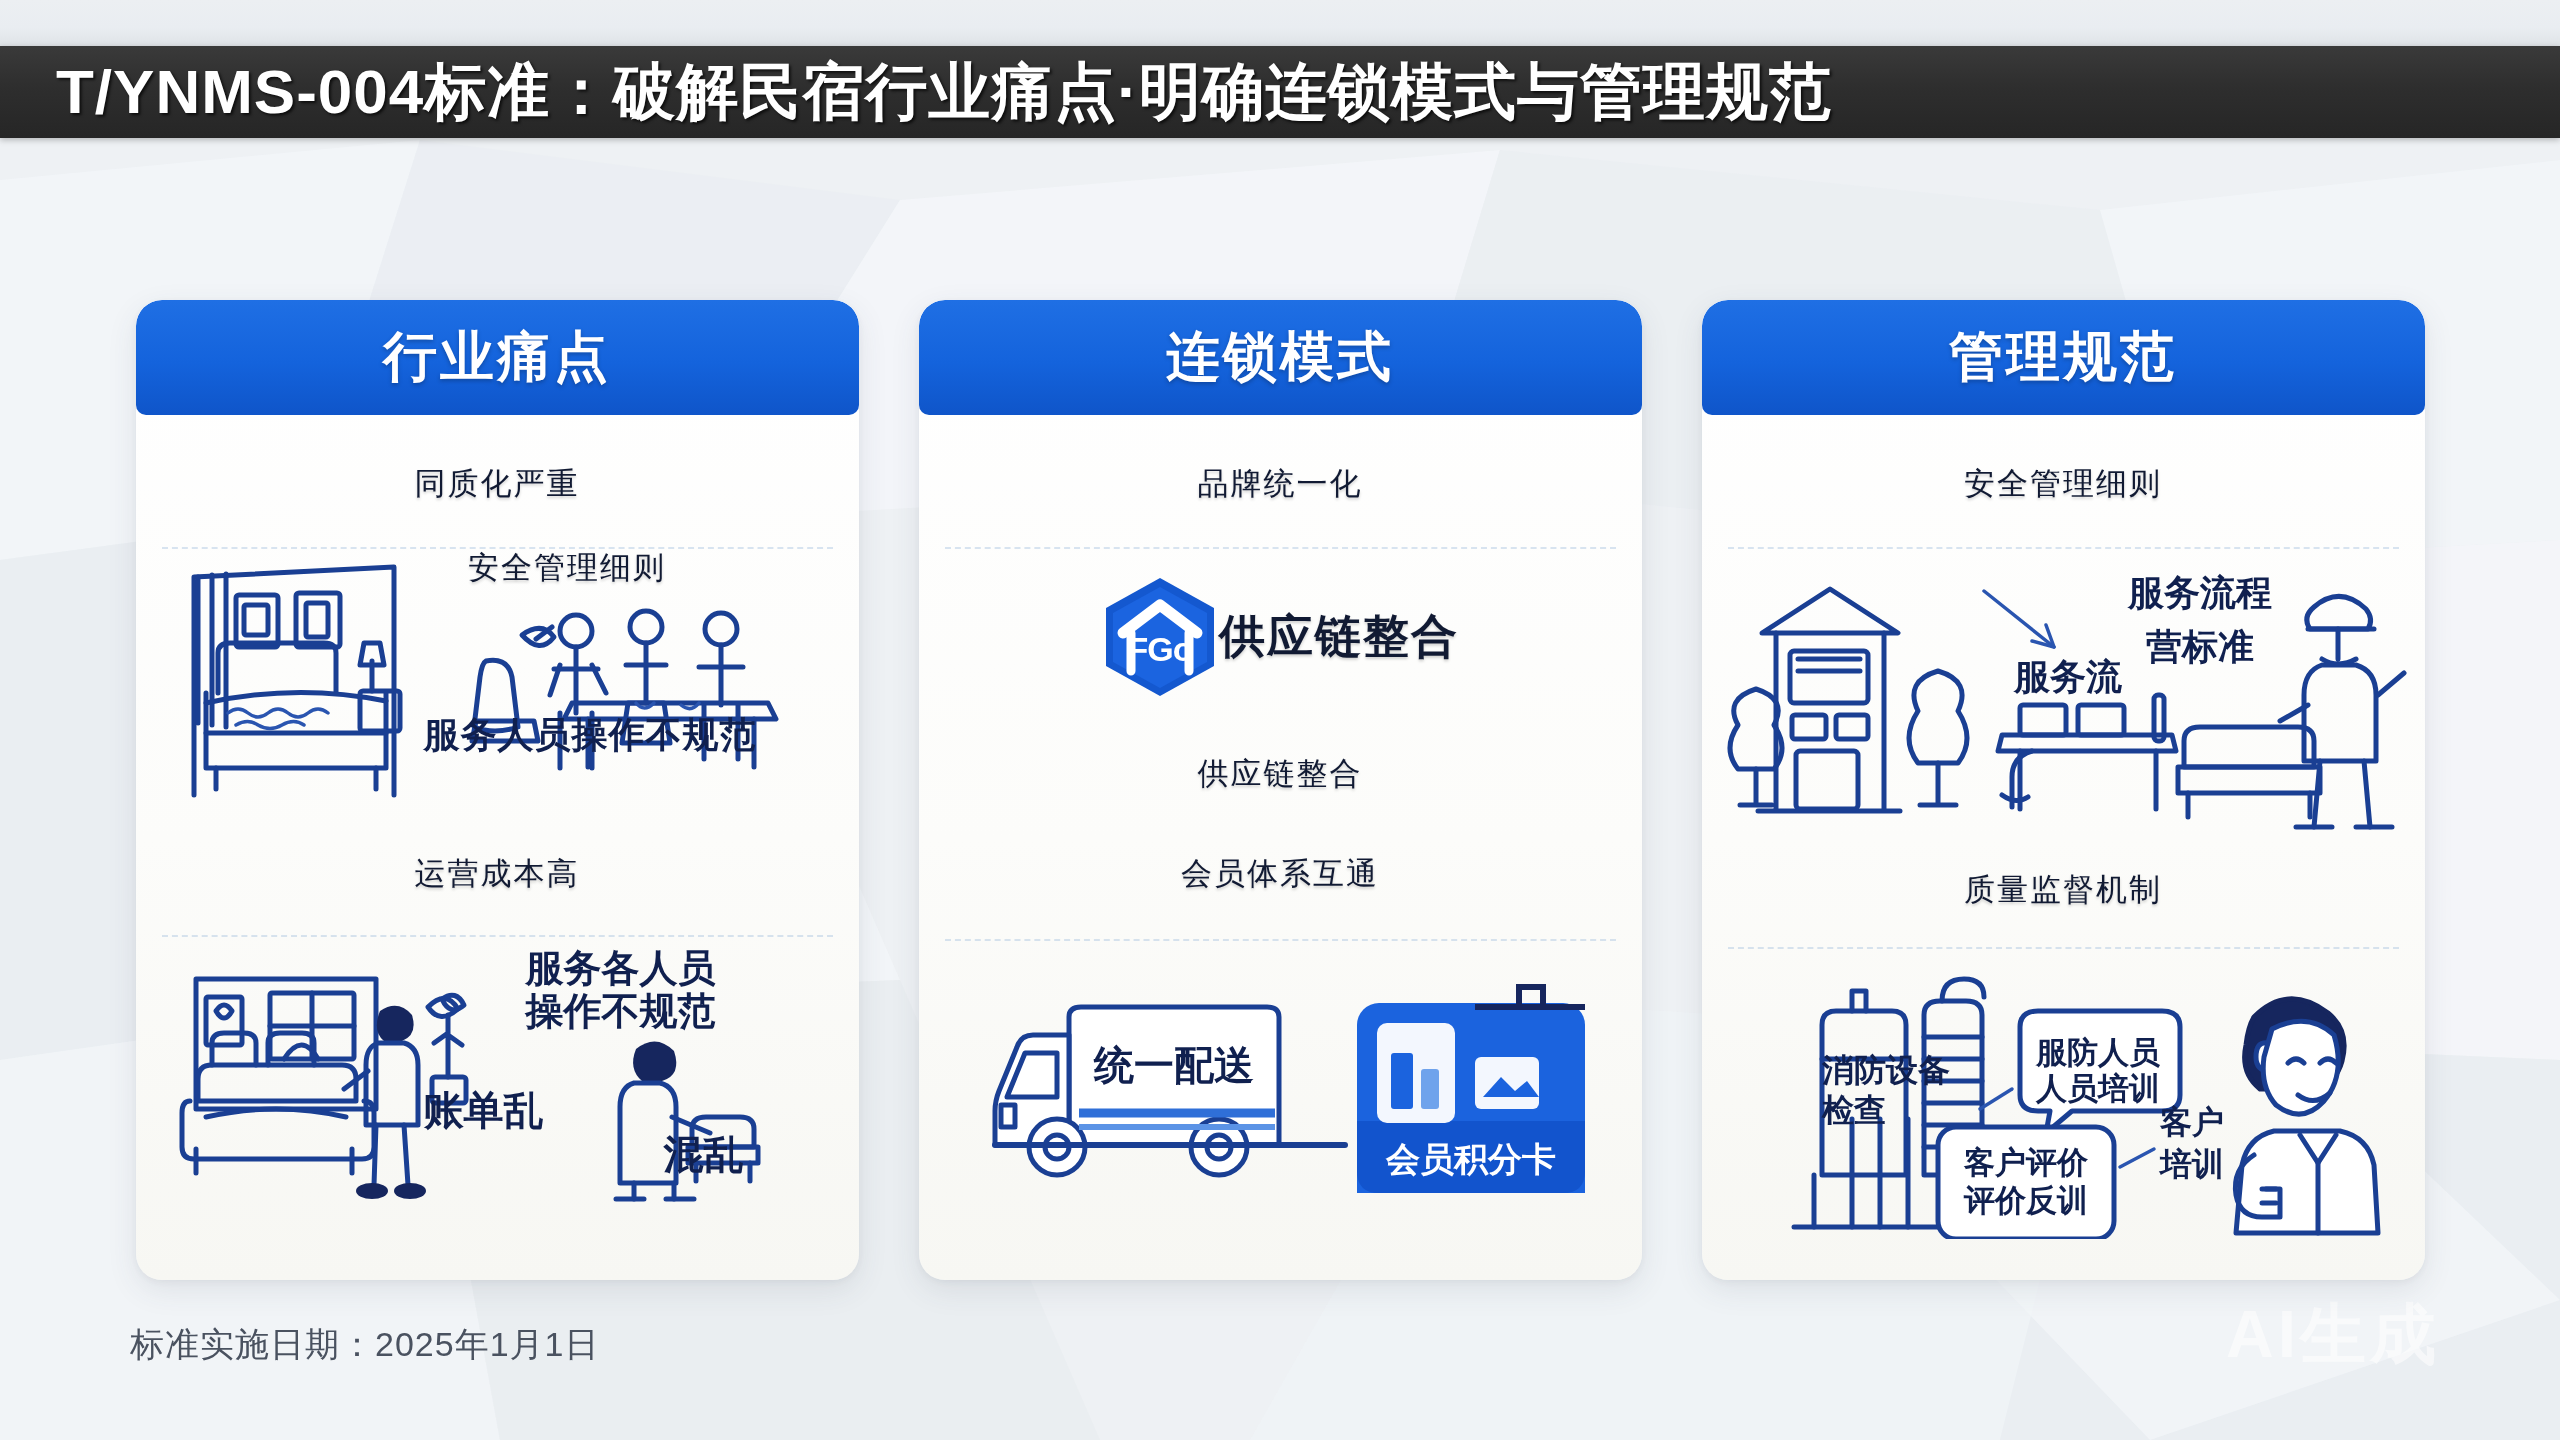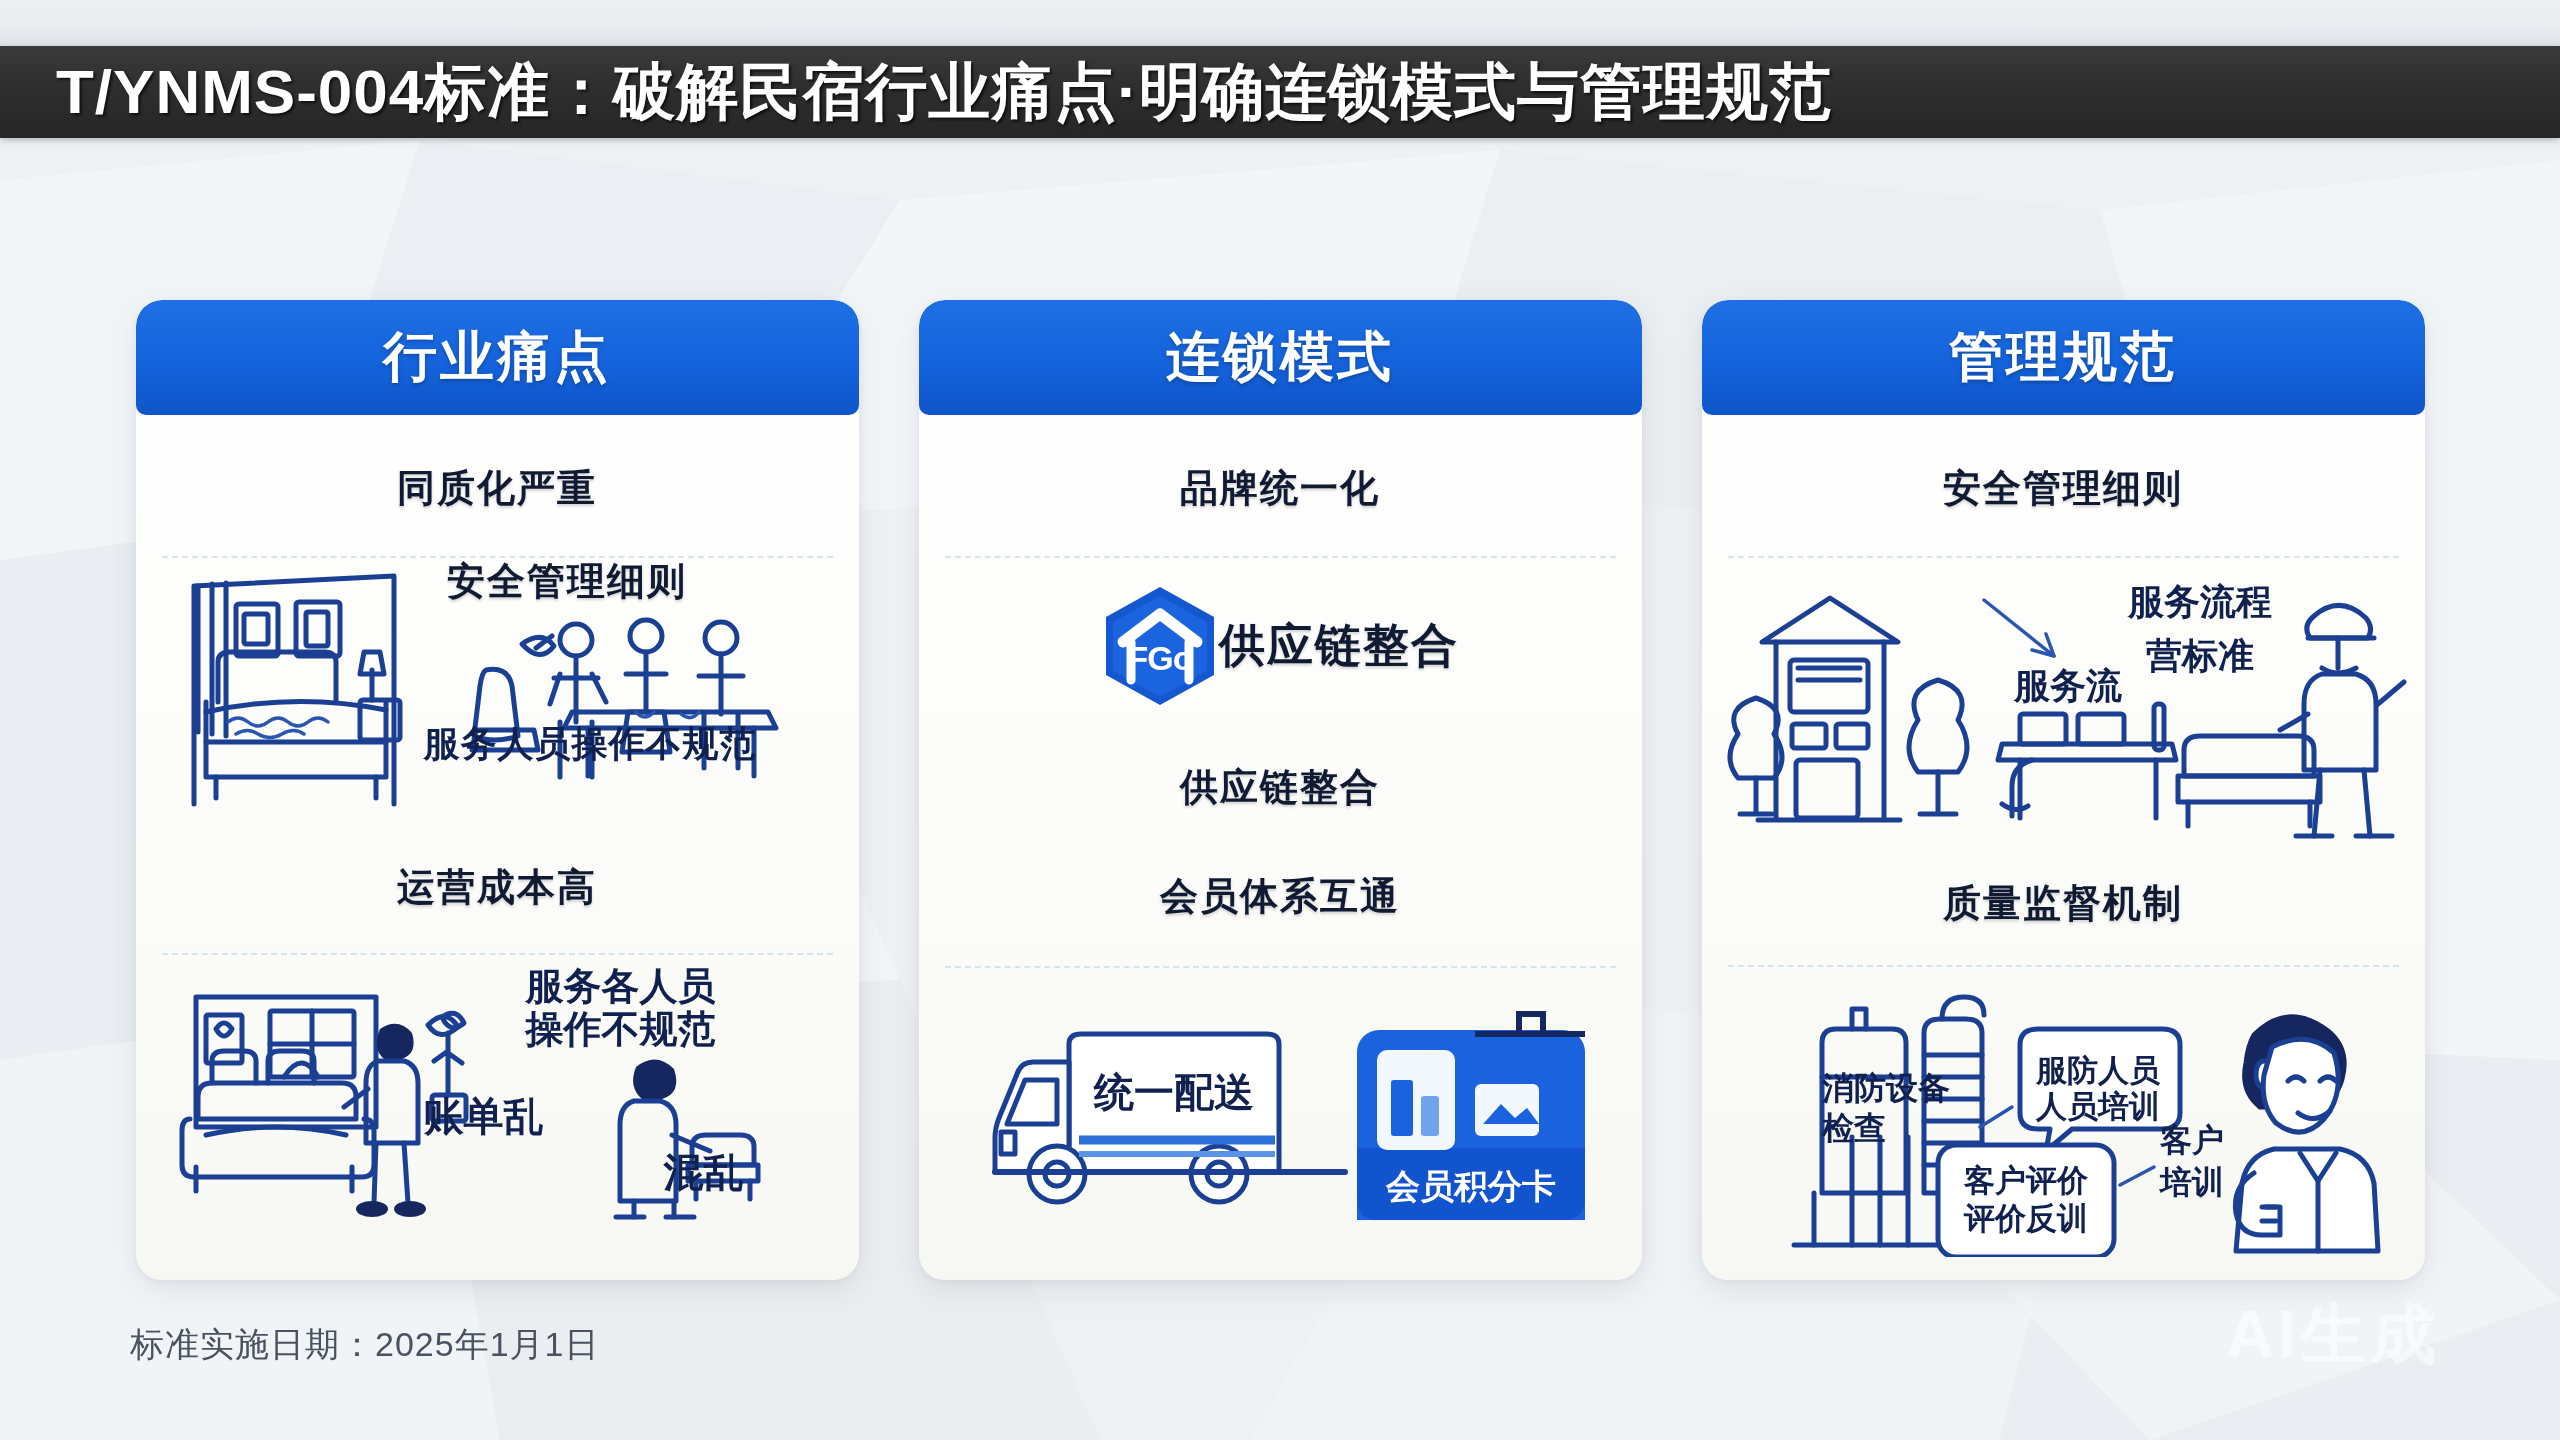--- a/index.html
+++ b/index.html
@@ -99,22 +99,22 @@
     text-shadow: 0 2px 4px rgba(0,0,0,0.25);
   }
   .card-body {
     flex: 1 1 auto;
     position: relative;
     padding: 0;
   }
 
   .feature-title {
     text-align: center;
-    font-size: 38px;
-    font-weight: bold;
+    font-size: 31px;
+    font-weight: normal;
     color: #111a33;
     letter-spacing: 2px;
     text-shadow: 0 2px 3px rgba(0,0,0,0.18);
   }
   .divider {
     height: 0;
     border-top: 2px dashed rgba(120,160,210,0.28);
     margin: 0 26px;
   }
 
@@ -290,21 +290,21 @@
 
             <path d="M556 188 q0 -12 14 -12 l34 0 q14 0 14 12 l0 18 l-62 0 Z"></path>
             <path d="M552 206 l70 0 l0 16 l-70 0 Z"></path>
             <path d="M560 222 L560 240 M614 222 L614 240"></path>
           </g>
         </svg>
         <div style="position:absolute;top:6px;left:390px;width:300px;text-align:left;line-height:1.12;">
           <div style="font-size:38px;font-weight:bold;color:#10204f;">服务各人员</div>
           <div style="font-size:38px;font-weight:bold;color:#10204f;">操作不规范</div>
         </div>
-        <div style="position:absolute;top:130px;left:288px;">
+        <div style="position:absolute;top:142px;left:288px;">
           <span style="font-size:40px;font-weight:bold;color:#10204f;">账单乱</span>
         </div>
         <div style="position:absolute;top:186px;left:528px;">
           <span style="font-size:40px;font-weight:bold;color:#10204f;">混乱</span>
         </div>
       </div>
 
     </div>
   </div>
 

